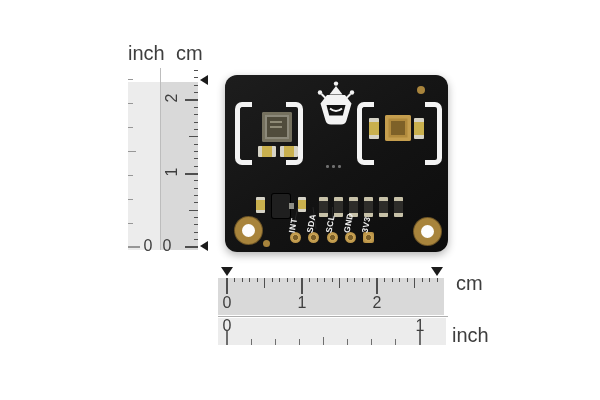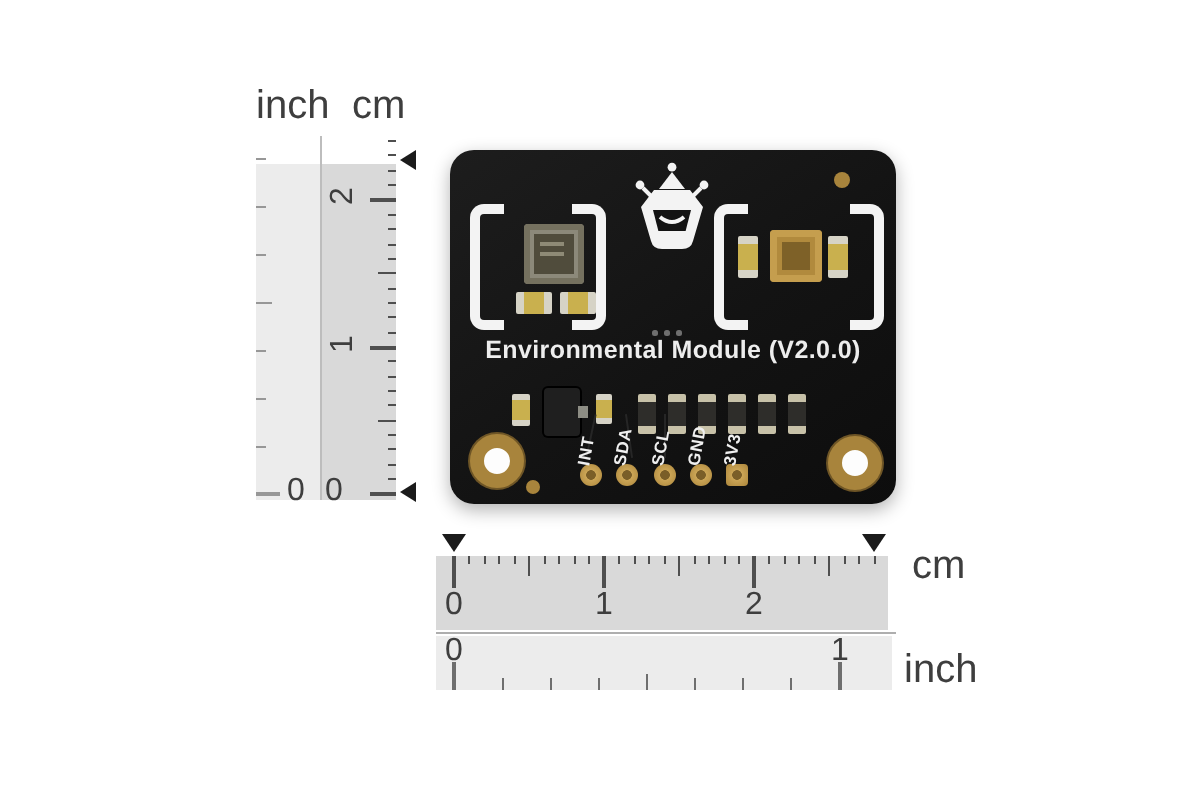--- a/index.html
+++ b/index.html
@@ -157,21 +157,20 @@
     <div class="chip2">
       <div class="die"></div>
     </div>
     <div class="cap-v" style="left:144px;top:43px;"></div>
     <div class="cap-v" style="left:189px;top:43px;"></div>
 
     <div class="via" style="left:101px;top:90px;"></div>
     <div class="via" style="left:107px;top:90px;"></div>
     <div class="via" style="left:113px;top:90px;"></div>
 
-    <div class="board-title">Environmental Module (V2.0.0)</div>
 
     <div class="cap-sm" style="left:31px;top:122px;"></div>
     <div class="transistor">
       <div class="tab"></div>
     </div>
     <div class="cap-sm" style="left:73px;top:122px;width:8px;height:15px;"></div>
     <div class="res" style="left:94px;top:122px;"></div>
     <div class="res" style="left:109px;top:122px;"></div>
     <div class="res" style="left:124px;top:122px;"></div>
     <div class="res" style="left:139px;top:122px;"></div>

